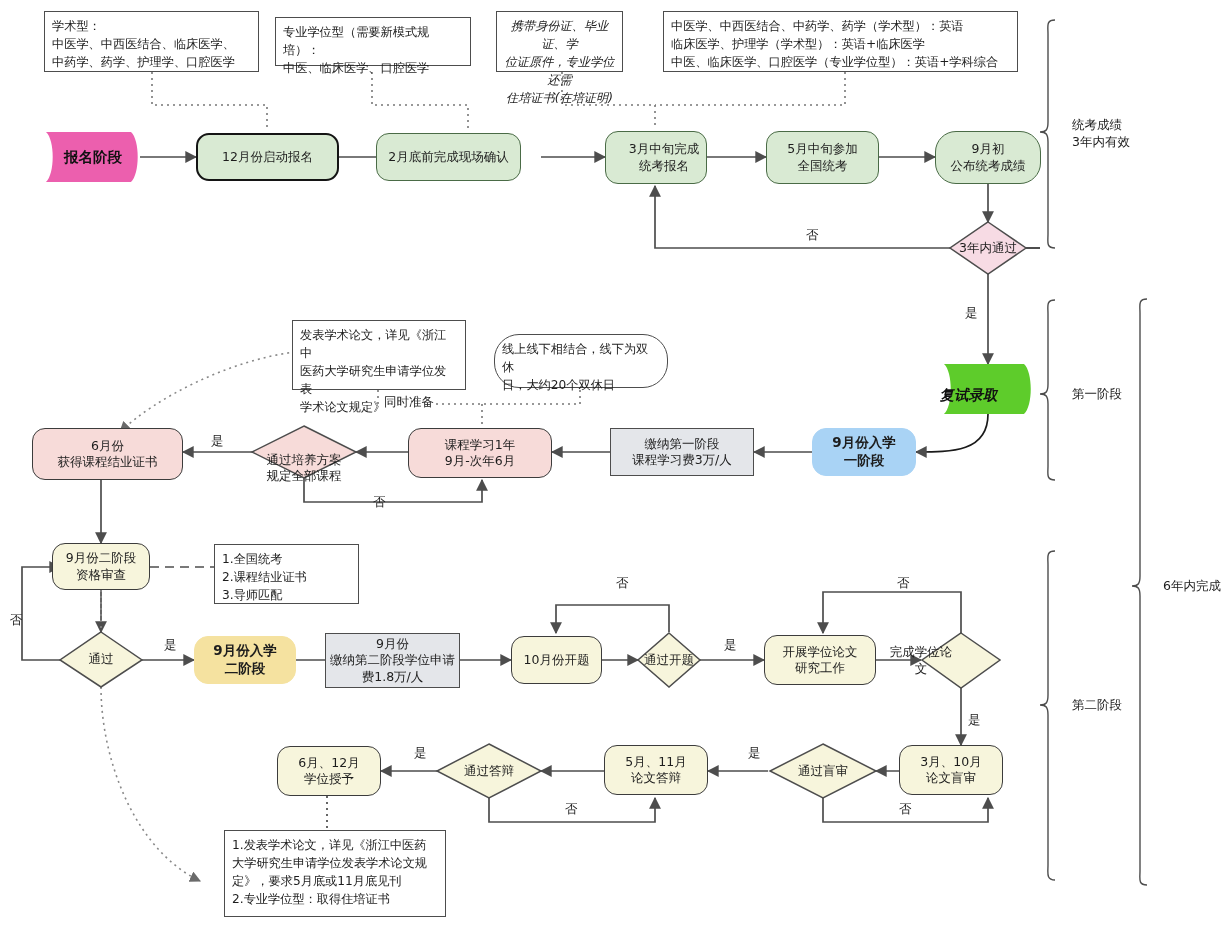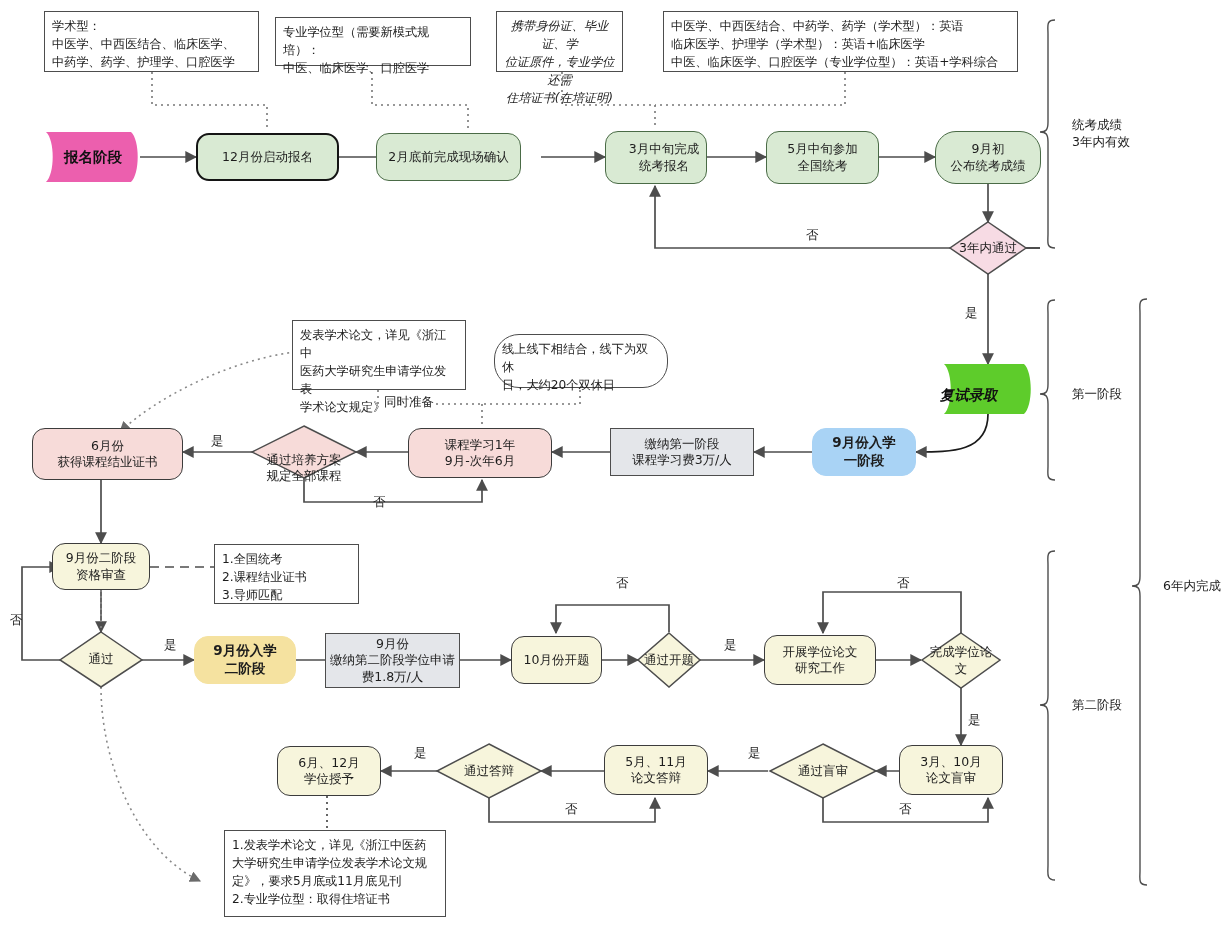--- a/index.html
+++ b/index.html
@@ -287,21 +287,21 @@
     <div class="dlbl" style="width:96px;left:-17px;">通过开题</div>
   </div>
 
   <div class="elbl" style="left:616px;top:575px;">否</div>
 
   <div class="elbl" style="left:724px;top:637px;">是</div>
 
   <div class="node rnd cream" style="left:764px;top:635px;width:112px;height:50px;">开展学位论文
 研究工作</div>
 
-  <div class="dia" style="left:922px;top:633px;width:78px;height:55px;">
+  <div class="dia" style="left:882px;top:633px;width:78px;height:55px;">
     <div class="dlbl">完成学位论
 文</div>
   </div>
 
   <div class="elbl" style="left:897px;top:575px;">否</div>
 
   <div class="elbl" style="left:968px;top:712px;">是</div>
 
   <div class="node rnd cream" style="left:899px;top:745px;width:104px;height:50px;">3月、10月
 论文盲审</div>

